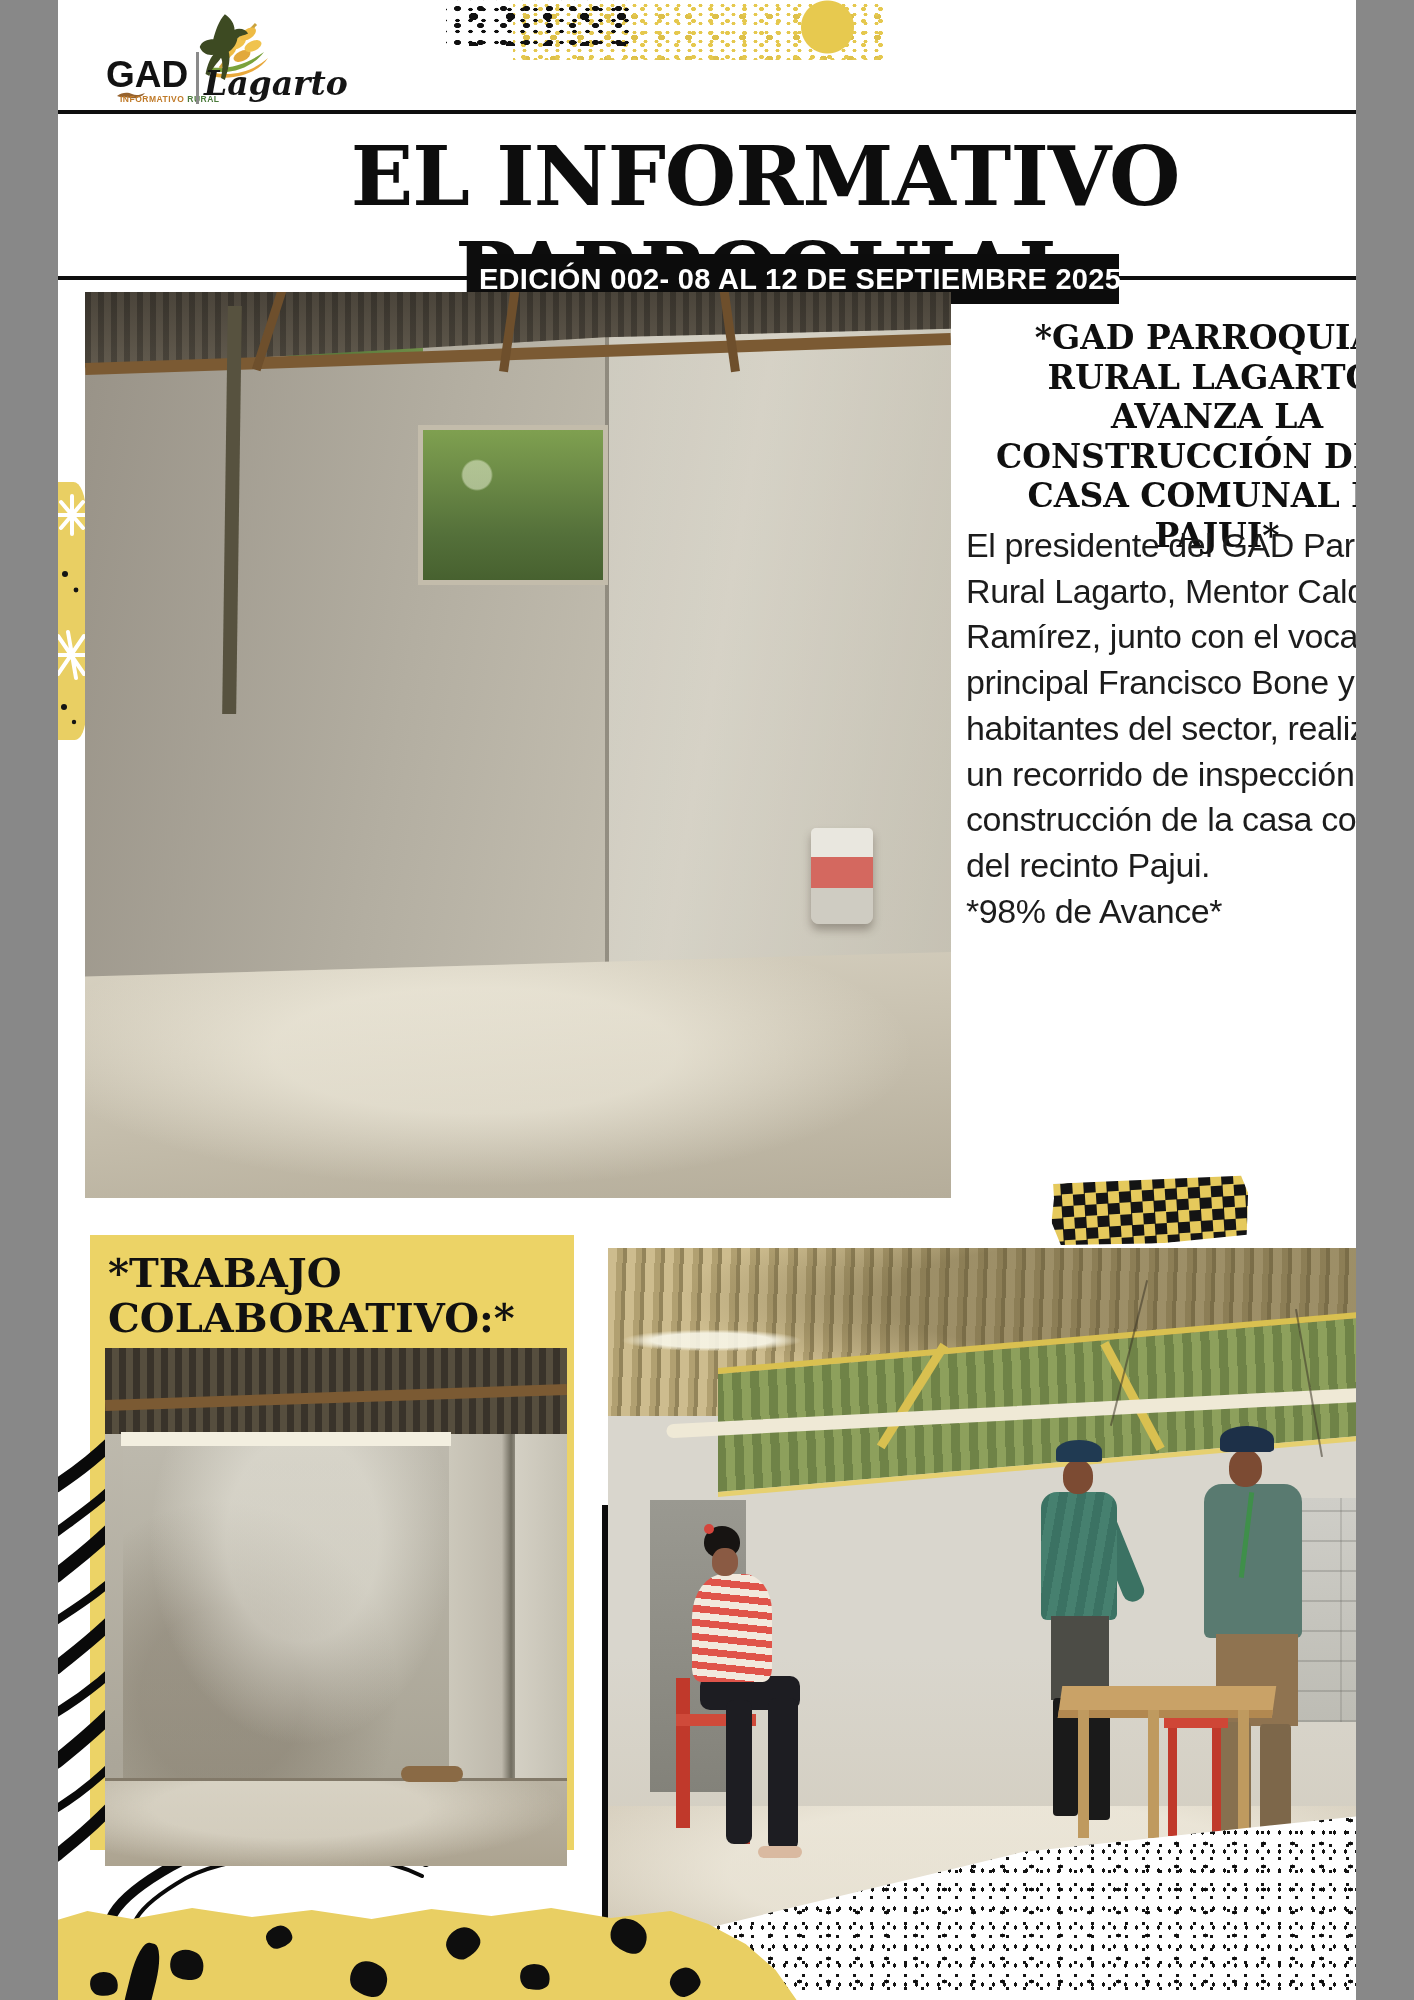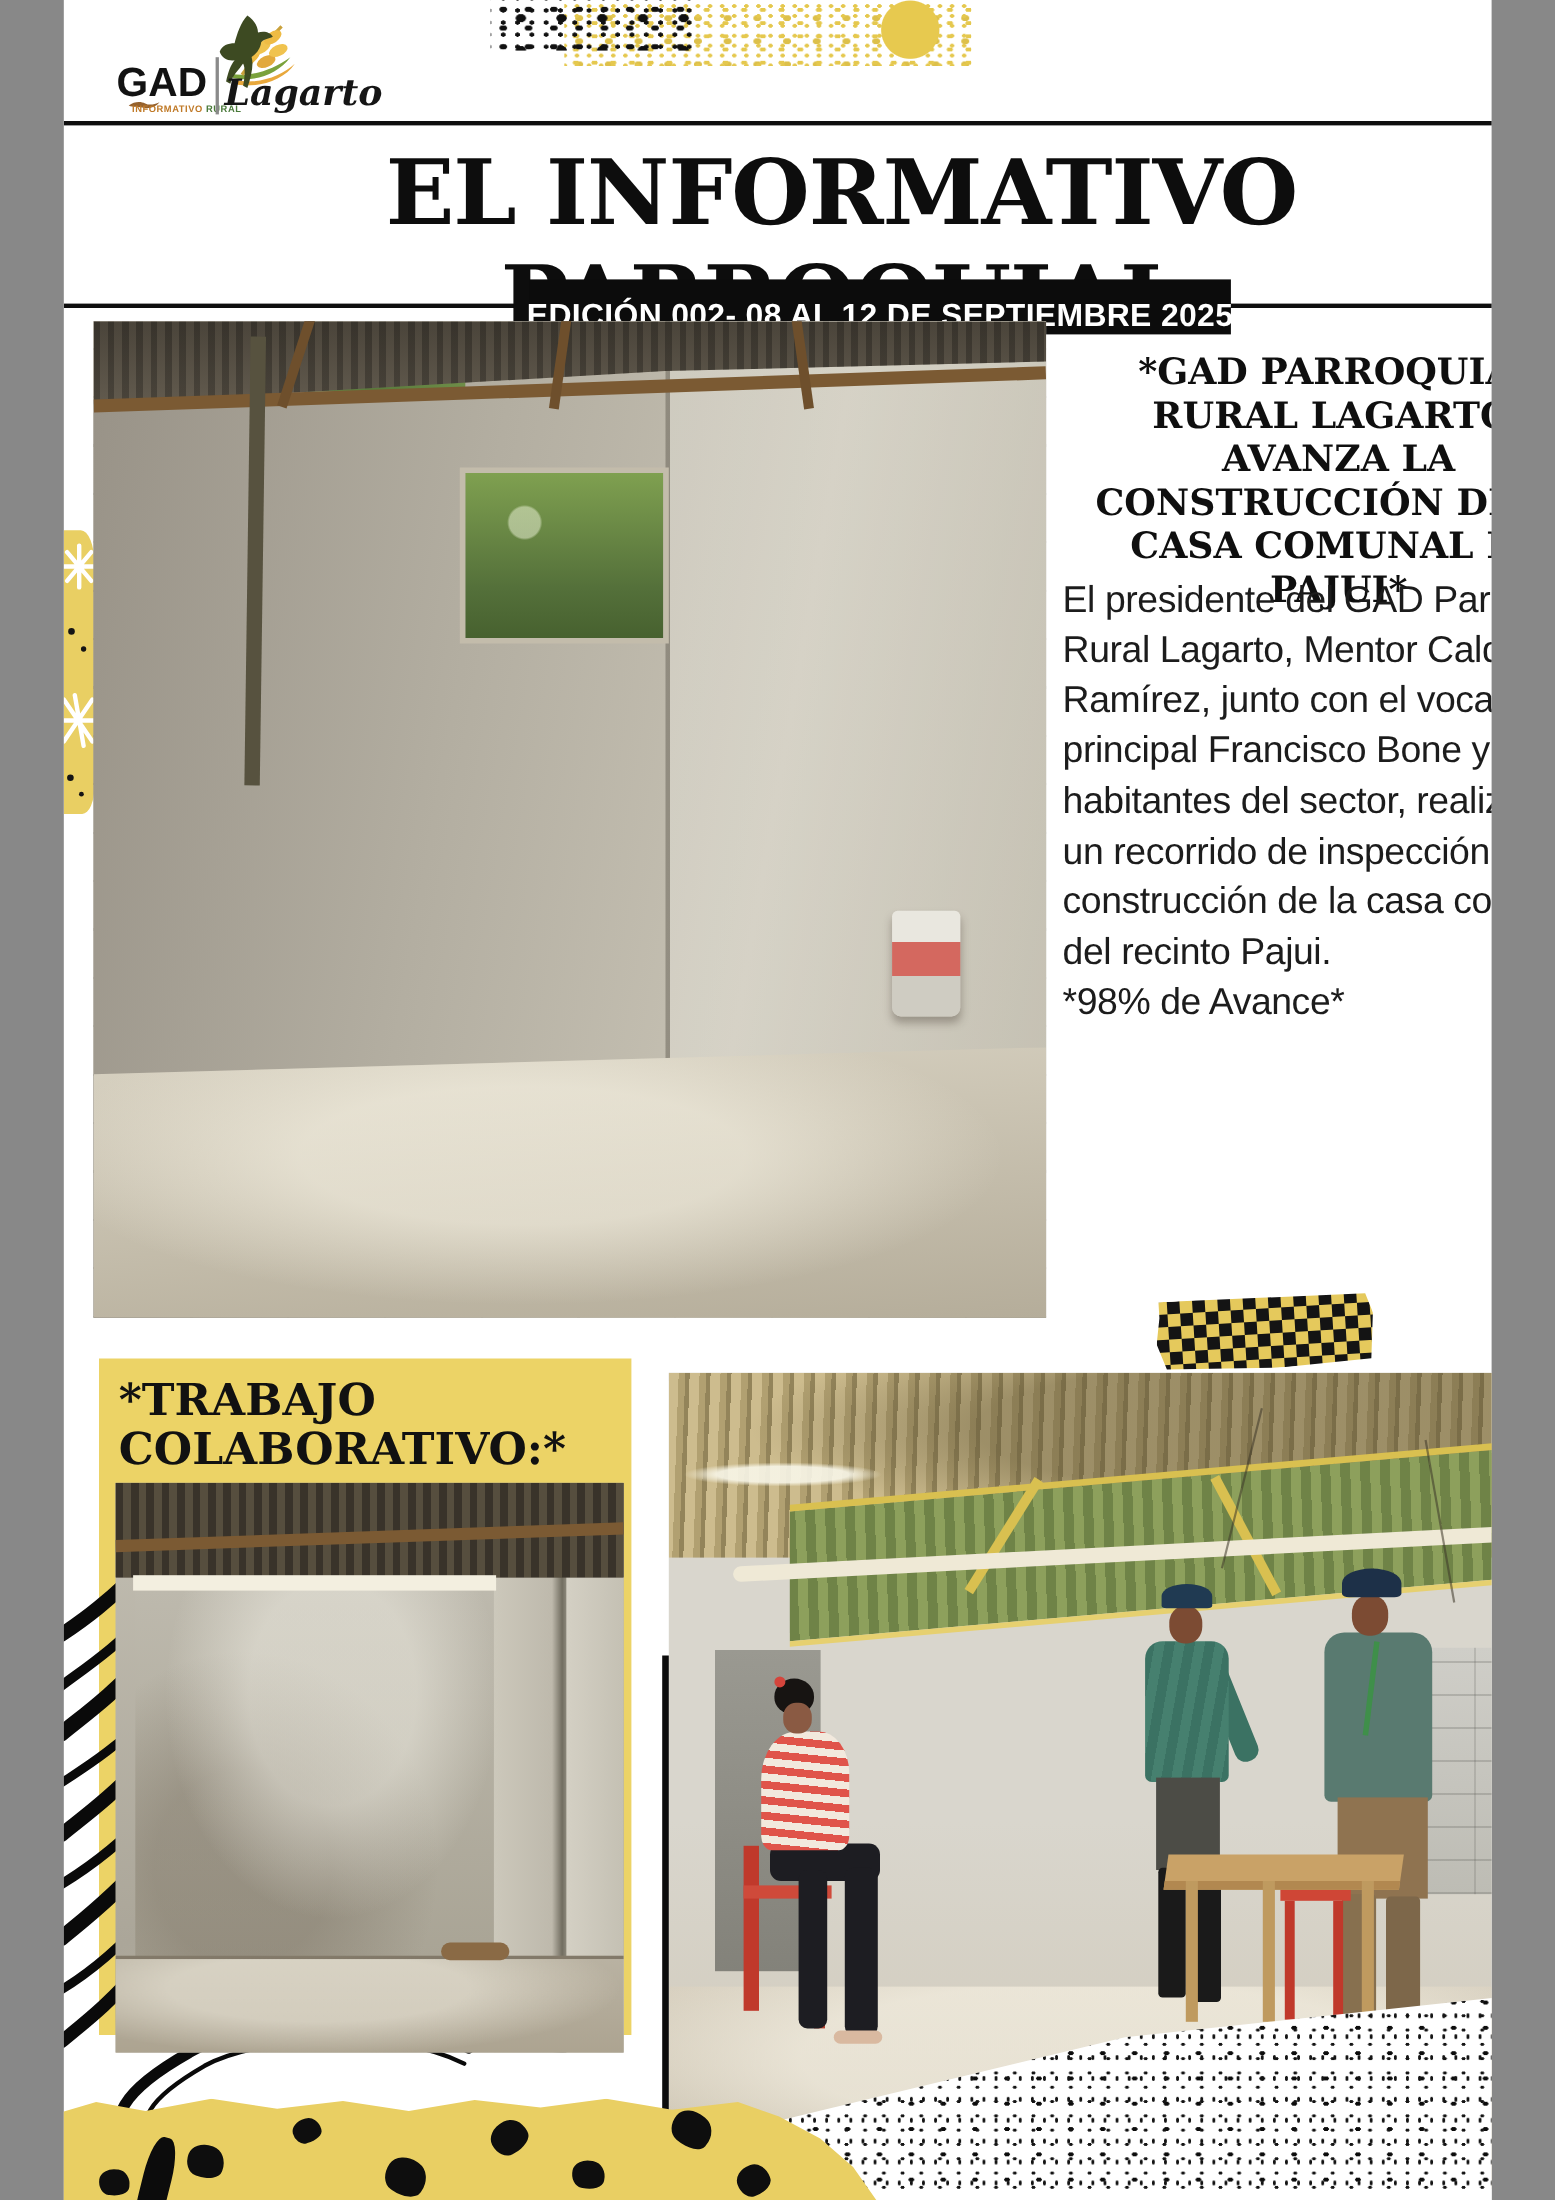--- a/index.html
+++ b/index.html
@@ -22,21 +22,21 @@
   .logo-art{position:absolute;left:96px;top:4px;}
 
   .banner{position:absolute;left:468px;top:52px;width:542px;height:74px;background:#ecd366;z-index:2;
           display:flex;align-items:center;justify-content:center;}
   .banner span{font-size:45px;font-weight:700;color:#111;letter-spacing:1px;}
 
   .big-title{position:absolute;left:0;top:128px;width:1414px;text-align:center;z-index:2;
              font-family:"DejaVu Serif",serif;font-weight:600;font-size:82px;letter-spacing:-1px;color:#0d0d0d;}
 
   .edition{position:absolute;left:423px;top:254px;width:638px;height:50px;background:#0c0c0c;z-index:2;
-           display:flex;align-items:flex-end;justify-content:center;}
+           display:flex;align-items:center;justify-content:center;}
   .edition span{color:#fff;font-size:29px;font-weight:600;letter-spacing:.3px;white-space:nowrap;}
 
   
   .splash-yellow{position:absolute;left:455px;top:0;width:370px;height:60px;z-index:1;
     background-image:
       radial-gradient(circle at 85% 45%, #e7c94f 0 26px, transparent 27px),
       radial-gradient(#e5c84e 2.6px, transparent 3px),
       radial-gradient(#e5c84e 1.8px, transparent 2.2px),
       radial-gradient(#ddc04a 3.4px, transparent 3.9px);
     background-size:100% 100%, 17px 12px, 11px 9px, 27px 21px;

